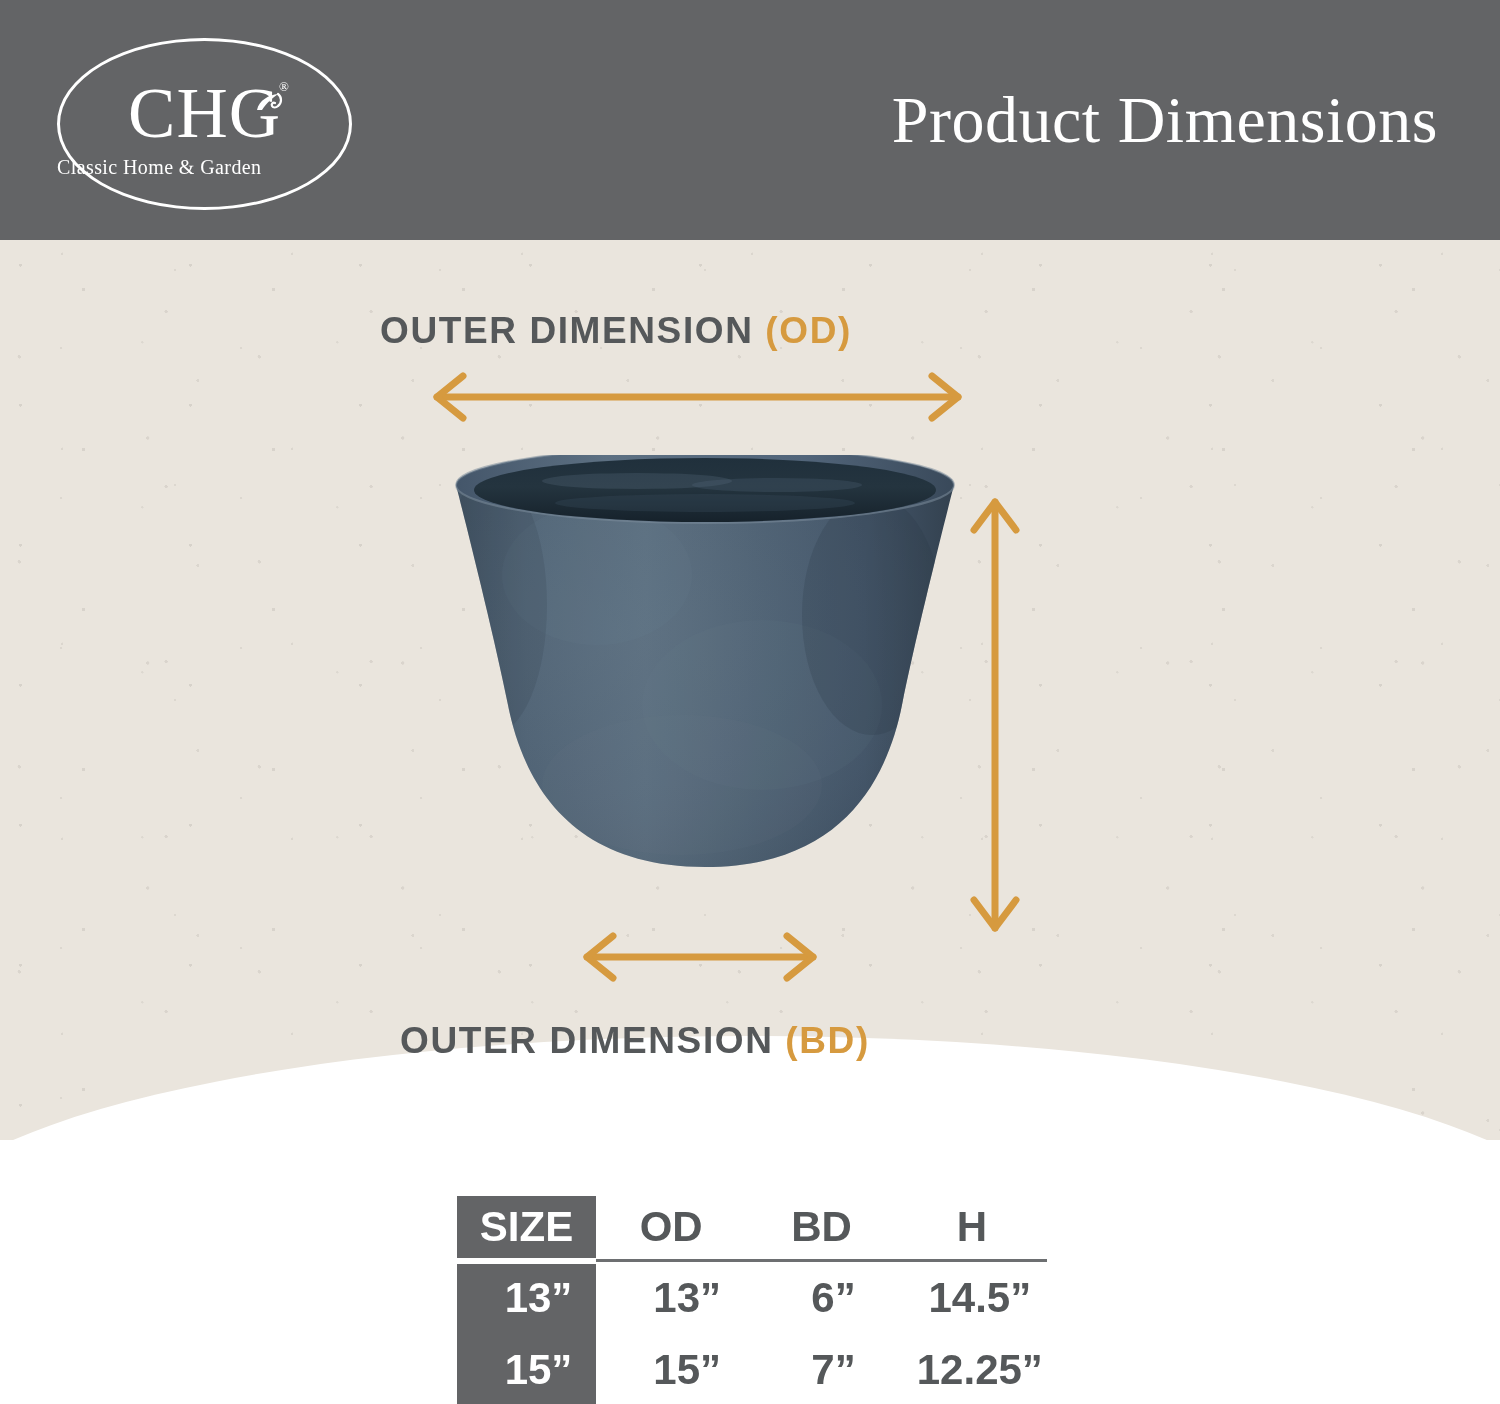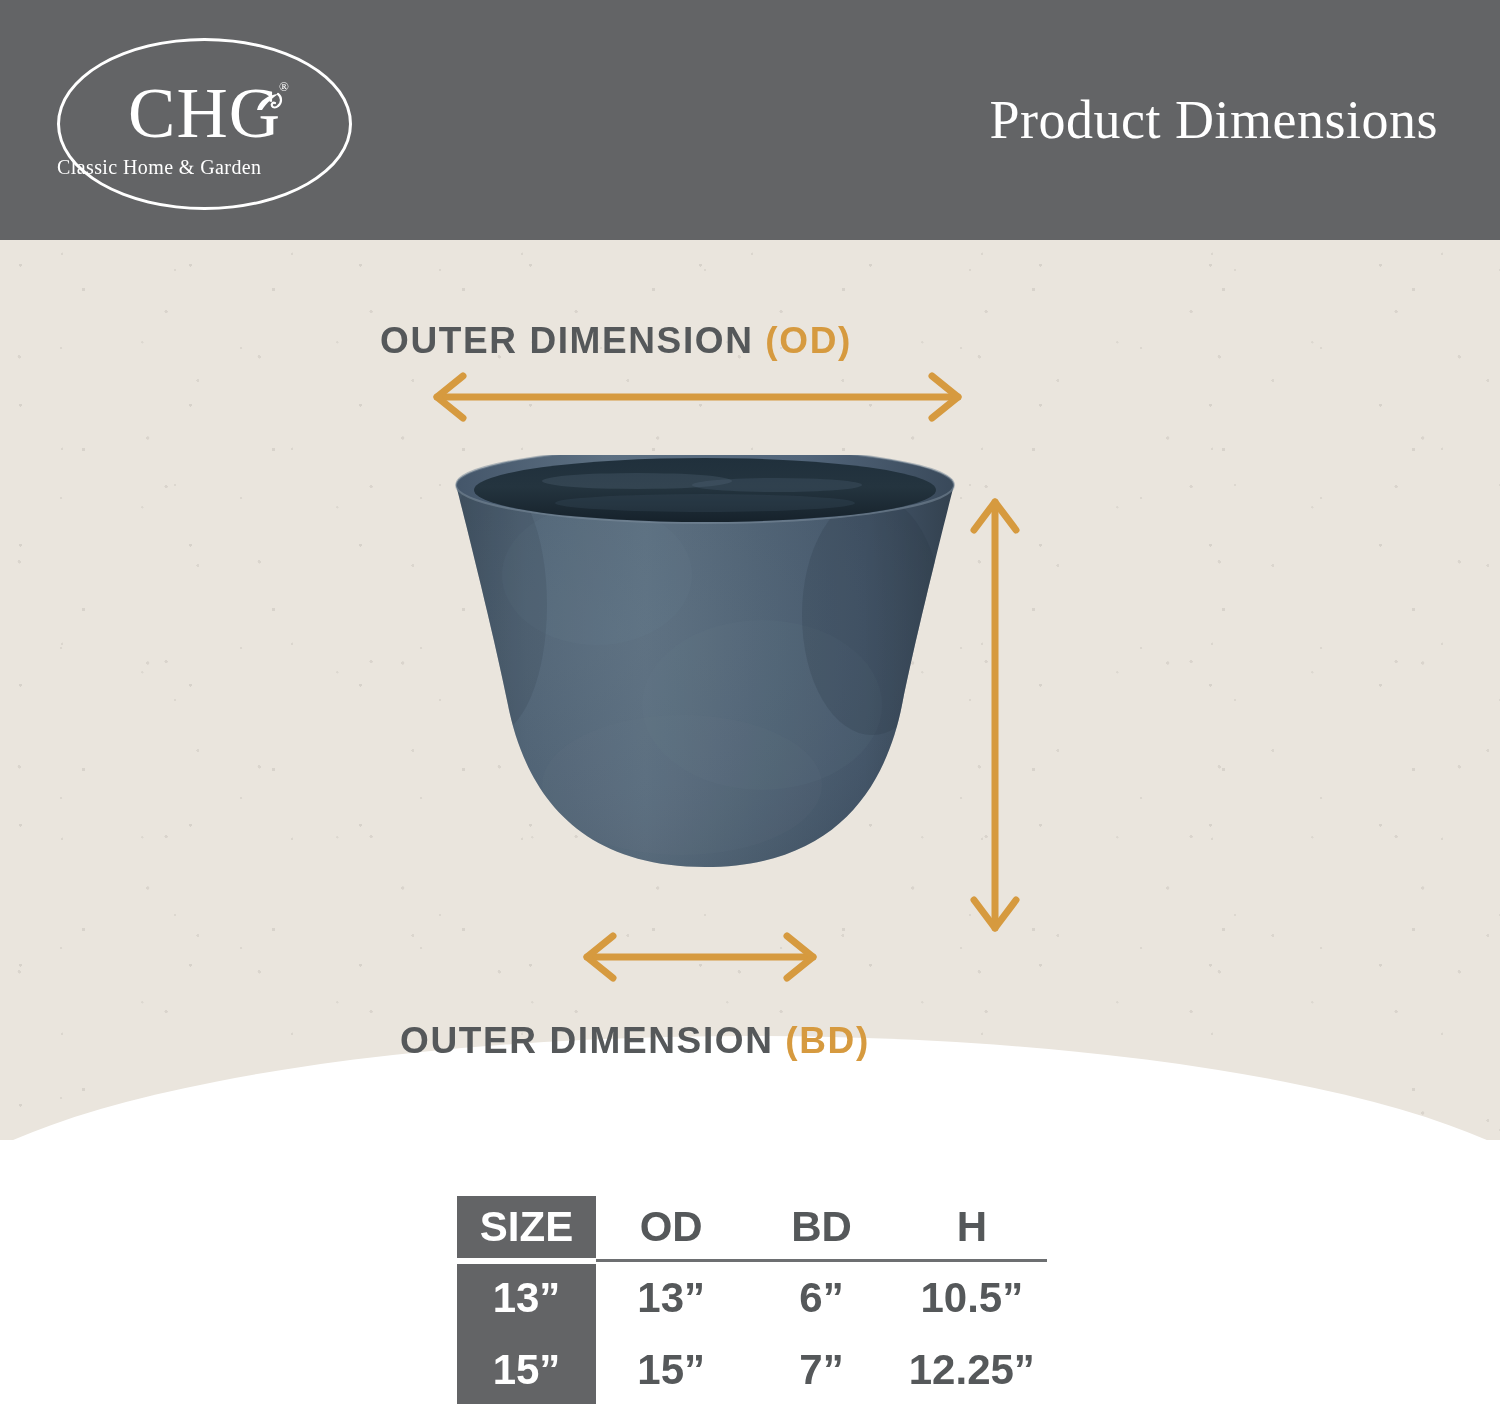--- a/index.html
+++ b/index.html
@@ -71,21 +71,21 @@
     font-family: "Liberation Serif", serif;
     font-size: 20px;
     letter-spacing: 0.4px;
   }
   #header-title {
     position: absolute;
     right: 62px;
     top: 88px;
     color: #ffffff;
     font-family: "Liberation Serif", serif;
-    font-size: 54px;
+    font-size: 66px;
     line-height: 64px;
     letter-spacing: 0.5px;
     white-space: nowrap;
   }
 
   
   #beige-panel {
     position: absolute;
     left: 0; top: 240px;
     width: 1500px;
@@ -127,21 +127,21 @@
     position: absolute;
     color: #55585a;
     font-family: "Liberation Sans", sans-serif;
     font-size: 37px;
     font-weight: bold;
     letter-spacing: 1.6px;
     white-space: nowrap;
   }
   .dim-label .accent { color: #d69a3f; }
 
-  #label-od  { left: 380px; top: 320px; text-align: right; }
+  #label-od  { left: 380px; top: 310px; text-align: right; }
   #label-h   { left: 1030px; top: 692px; }
   #label-bd  { left: 400px; top: 1020px; }
 
   
   .arrow-svg { position: absolute; }
   #arrow-od { left: 425px; top: 370px; }
   #arrow-h  { left: 965px; top: 490px; }
   #arrow-bd { left: 575px; top: 930px; }
 
   
@@ -177,21 +177,21 @@
     box-sizing: border-box;
   }
   .t-size-cell {
     width: 139px;
     background: #636466;
     color: #ffffff;
   }
   .t-data-cell { flex: 1; }
 
   .t-head .t-cell { height: 62px; }
-  .t-body-row .t-cell { height: 72px; }
+  .t-body-row .t-cell { height: 72px; margin-left: 12px; }
 
   #t-head-gap {
     height: 4px;
     display: flex;
   }
   #t-head-gap .gap-left { width: 139px; background: #ffffff; }
   #t-head-gap .gap-right { flex: 1; background: #ffffff; }
 
   #t-rule {
     position: absolute;
@@ -337,21 +337,21 @@
 
       <div id="t-head-gap">
         <div class="gap-left"></div>
           <div class="gap-right"></div>
       </div>
 
       <div class="t-row t-body-row">
         <div class="t-cell t-size-cell">13”</div>
         <div class="t-cell t-data-cell">13”</div>
         <div class="t-cell t-data-cell">6”</div>
-        <div class="t-cell t-data-cell">10.5”</div>
+        <div class="t-cell t-data-cell">14.5”</div>
       </div>
 
       <div class="t-row t-body-row">
         <div class="t-cell t-size-cell">15”</div>
         <div class="t-cell t-data-cell">15”</div>
         <div class="t-cell t-data-cell">7”</div>
         <div class="t-cell t-data-cell">12.25”</div>
       </div>
     </div>
   </div>

